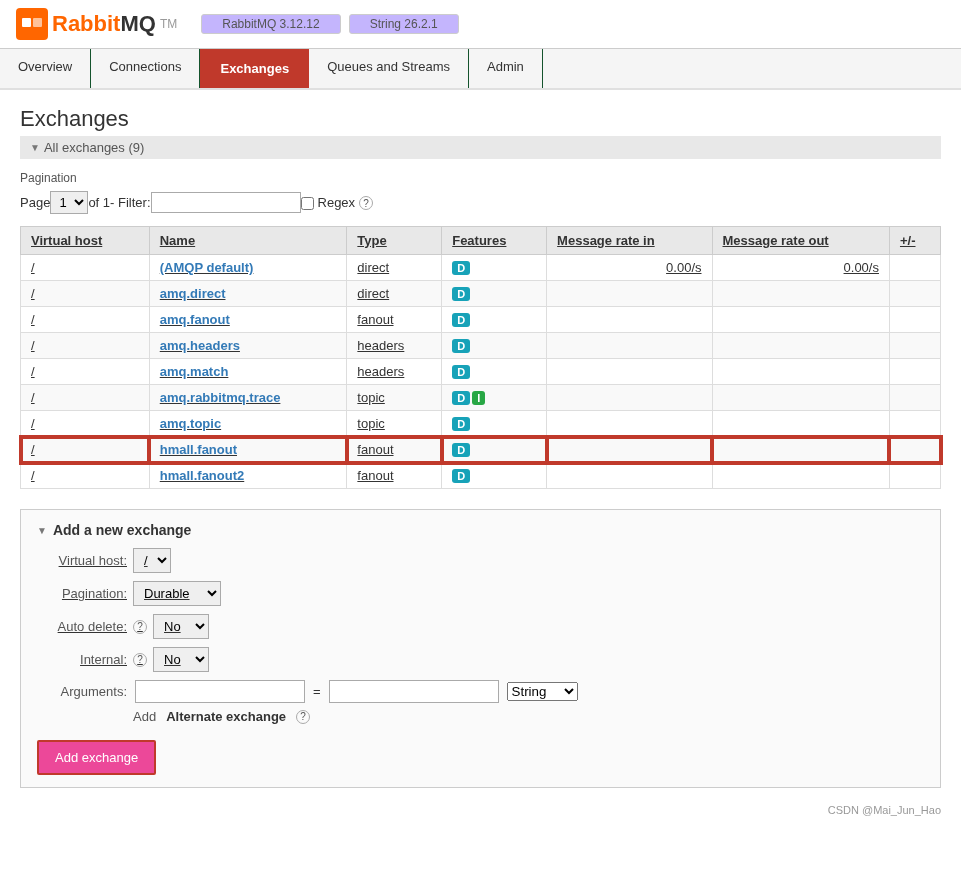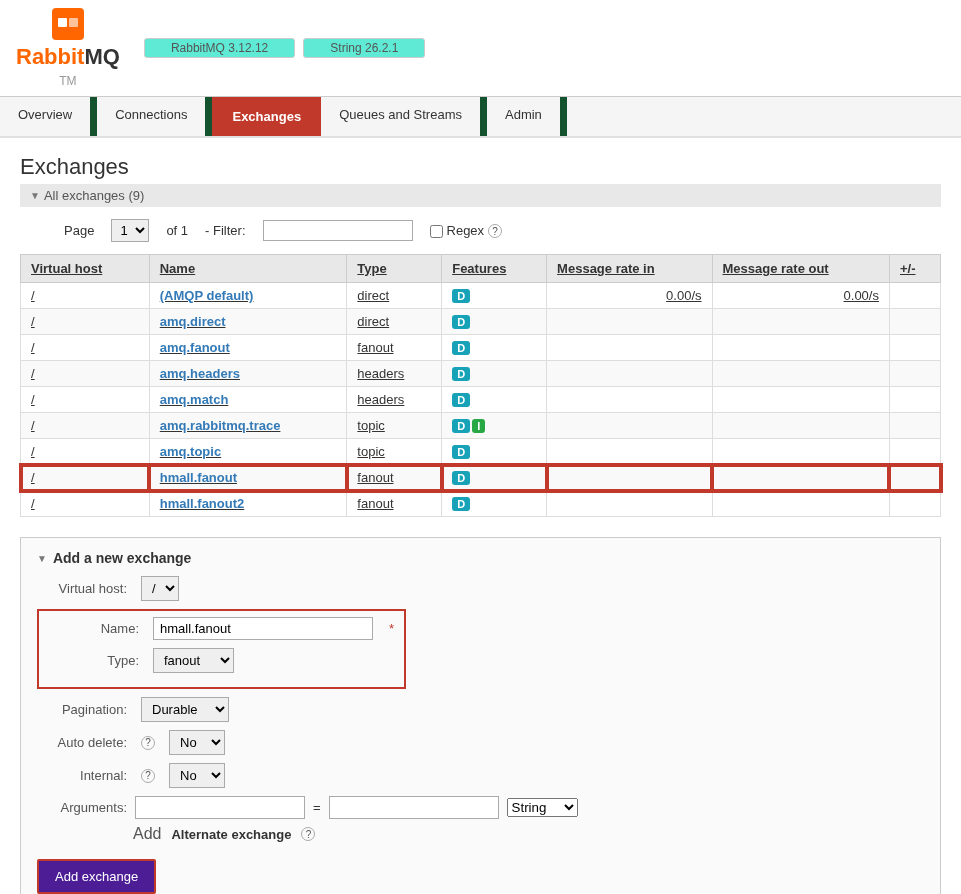--- a/index.html
+++ b/index.html
@@ -11,55 +11,54 @@
       border-bottom: 1px solid #ccc;
       padding: 8px 16px;
       display: flex;
       align-items: center;
       gap: 16px;
     }
     .logo {
       display: flex;
       align-items: center;
       gap: 4px;
-      flex-direction: column;
     }
     .logo-icon {
       width: 32px; height: 32px;
       background: #f60;
       border-radius: 4px;
       display: flex; align-items: center; justify-content: center;
       color: #fff; font-weight: bold; font-size: 18px;
     }
     .logo-text { font-size: 22px; font-weight: bold; color: #333; }
     .logo-tm { font-size: 12px; vertical-align: super; color: #999; }
     .version-badges { display: flex; gap: 8px; margin-left: 8px; }
     .version-badge {
-      background: #5eead4;
+      background: #c4b5fd;
       border: 1px solid #ccc;
       border-radius: 3px;
-      padding: 2px 26px;
+      padding: 2px 20px;
       font-size: 12px;
       color: #555;
     }
 
     
     .nav {
       background: #f5f5f5;
       border-bottom: 2px solid #e0e0e0;
       display: flex;
       padding: 0 0;
     }
     .nav-item {
       padding: 10px 18px;
       cursor: pointer;
       font-size: 13px;
       color: #333;
       text-decoration: none;
-      border-right: 7px solid #14532d;
+      border-right: 1px solid #14532d;
     }
     .nav-item.active {
       background: #c0392b;
       color: #fff;
       border: 2px solid #c0392b;
       font-weight: bold;
     }
 
     
     .main { padding: 16px 20px; }
@@ -76,23 +75,22 @@
       cursor: pointer;
     }
     .triangle { font-size: 10px; color: #777; }
 
     
     .pagination-section { margin-bottom: 12px; }
     .pagination-label { font-size: 12px; color: #555; margin-bottom: 6px; }
     .pagination-controls {
       display: flex;
       align-items: center;
-      gap: 17px;
-      font-size: 13px;
-      margin-left: 44px;
+      gap: 0;
+      font-size: 13px;
     }
     .pagination-controls select, .pagination-controls input {
       border: 1px solid #aaa;
       padding: 2px 4px;
       font-size: 13px;
     }
     .regex-label { display: flex; align-items: flex-end; gap: 4px; font-size: 13px; }
     .help-icon {
       display: inline-flex; align-items: center; justify-content: center;
       width: 14px; height: 14px;
@@ -152,21 +150,22 @@
       font-weight: bold;
       margin-bottom: 10px;
       display: flex;
       align-items: center;
       gap: 6px;
     }
     .form-row {
       display: flex;
       align-items: center;
       margin-bottom: 8px;
-      gap: 14px;
+      gap: 6px;
+      text-decoration: underline;
     }
     .form-label {
       font-size: 13px;
       text-align: right;
       min-width: 90px;
       color: #555;
     }
     .form-row input[type="text"] {
       border: 1px solid #aaa;
       padding: 3px 6px;
@@ -175,21 +174,21 @@
     }
     .form-row select {
       border: 1px solid #aaa;
       padding: 3px 6px;
       font-size: 13px;
     }
     .required-star { color: #c0392b; margin-left: 2px; }
 
     
     .add-btn {
-      background: #4c1d95;
+      background: #ec4899;
       color: #fff;
       border: 2px solid #c0392b;
       padding: 8px 16px;
       font-size: 13px;
       cursor: pointer;
       border-radius: 2px;
       margin-top: 8px;
     }
 
     
@@ -246,20 +245,21 @@
 
 <div class="main">
   <h1>Exchanges</h1>
 
   <div class="section-header">
     <span class="triangle">▼</span>
     <span>All exchanges (9)</span>
   </div>
 
   <div class="pagination-section">
+    <div class="pagination-label">Pagination</div>
     <div class="pagination-controls">
       <span>Page</span>
       <select>
         <option>1</option>
       </select>
       <span>of 1</span>
       <span>- Filter:</span>
       <input type="text" style="width: 150px; border: 1px solid rgb(170, 170, 170); padding: 2px 4px;">
       <label class="regex-label">
         <input type="checkbox" style="">
@@ -372,36 +372,20 @@
       <span>Add a new exchange</span>
     </h3>
 
     <div class="form-row">
       <span class="form-label">Virtual host:</span>
       <select class="vhost-select">
         <option>/</option>
       </select>
     </div>
 
-    <div style="border:2px solid #c0392b; display:inline-block; padding:6px 10px; margin-bottom:8px;">
-      <div class="form-row">
-        <span class="form-label">Name:</span>
-        <input type="text" style="width: 220px; border: 1px solid rgb(170, 170, 170); padding: 3px 6px;" value="hmall.fanout">
-        <span class="required-star">*</span>
-      </div>
-      <div class="form-row">
-        <span class="form-label">Type:</span>
-        <select>
-          <option>direct</option>
-          <option selected="">fanout</option>
-          <option>topic</option>
-          <option>headers</option>
-        </select>
-      </div>
-    </div>
 
     <div class="form-row">
       <span class="form-label">Pagination:</span>
       <select>
         <option>Durable</option>
         <option>Transient</option>
       </select>
     </div>
 
     <div class="form-row">
@@ -427,21 +411,21 @@
       <input type="text" style="width: 170px;">
       <span class="eq">=</span>
       <input type="text" style="width: 170px;">
       <select>
         <option>String</option>
         <option>Number</option>
         <option>Boolean</option>
       </select>
     </div>
     <div style="margin-left:96px; margin-bottom:8px; display:flex; align-items:center; gap:10px;">
-      <span style="font-size:16px; color:#555;">Add</span>
+      <span style="font-size:13px; color:#555;">Add</span>
       <span style="font-size:13px; font-weight:bold;">Alternate exchange</span>
       <span class="help-icon">?</span>
     </div>
 
     <button class="add-btn">Add exchange</button>
   </div>
 
   <div class="watermark">CSDN @Mai_Jun_Hao</div>
 </div>
 

